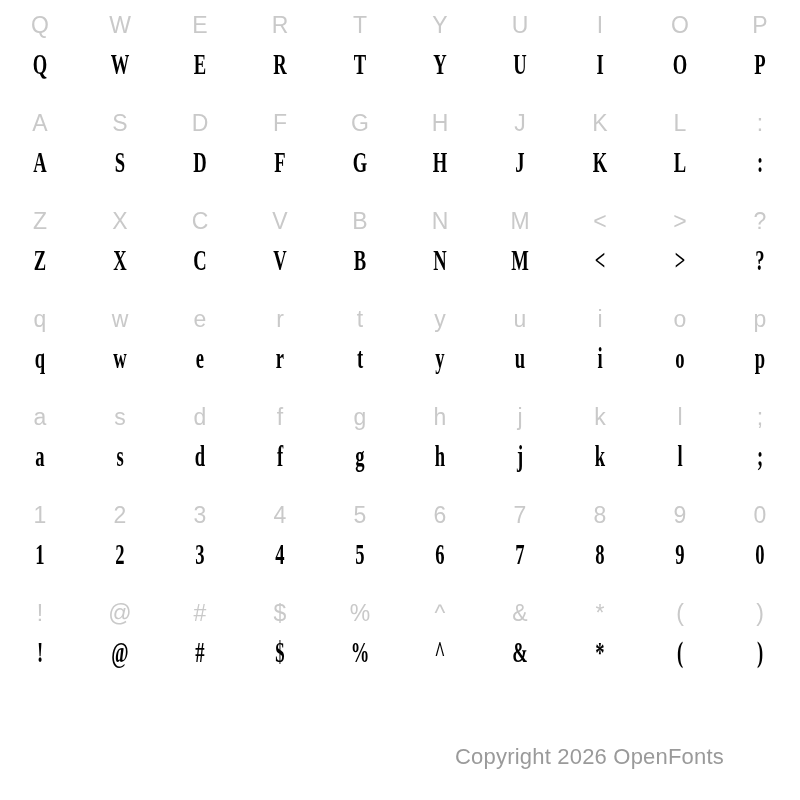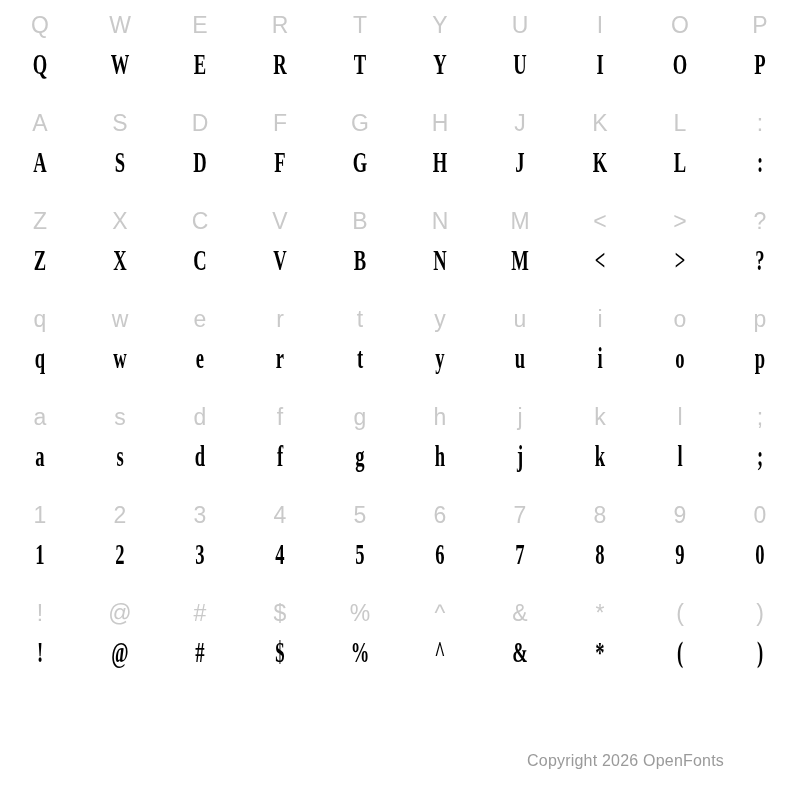--- a/index.html
+++ b/index.html
@@ -64,21 +64,21 @@
     color: #000000;
     font-weight: 700;
     transform: scaleX(0.62);
     letter-spacing: 0px;
   }
   .footer {
     position: absolute;
     right: 76px;
     bottom: 30px;
     font-family: "Liberation Sans", sans-serif;
-    font-size: 16px;
+    font-size: 22px;
     color: #9a9a9a;
     letter-spacing: 0.2px;
     white-space: nowrap;
   }
 </style>
 </head>
 <body>
 
 <div id="specimen">
 

